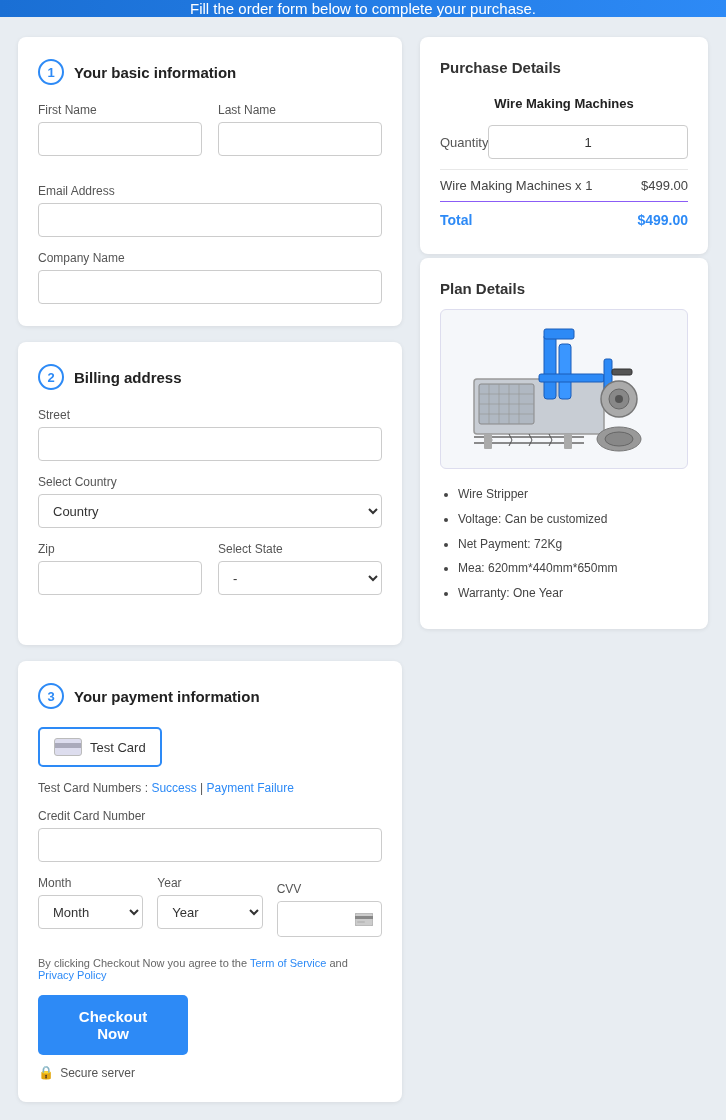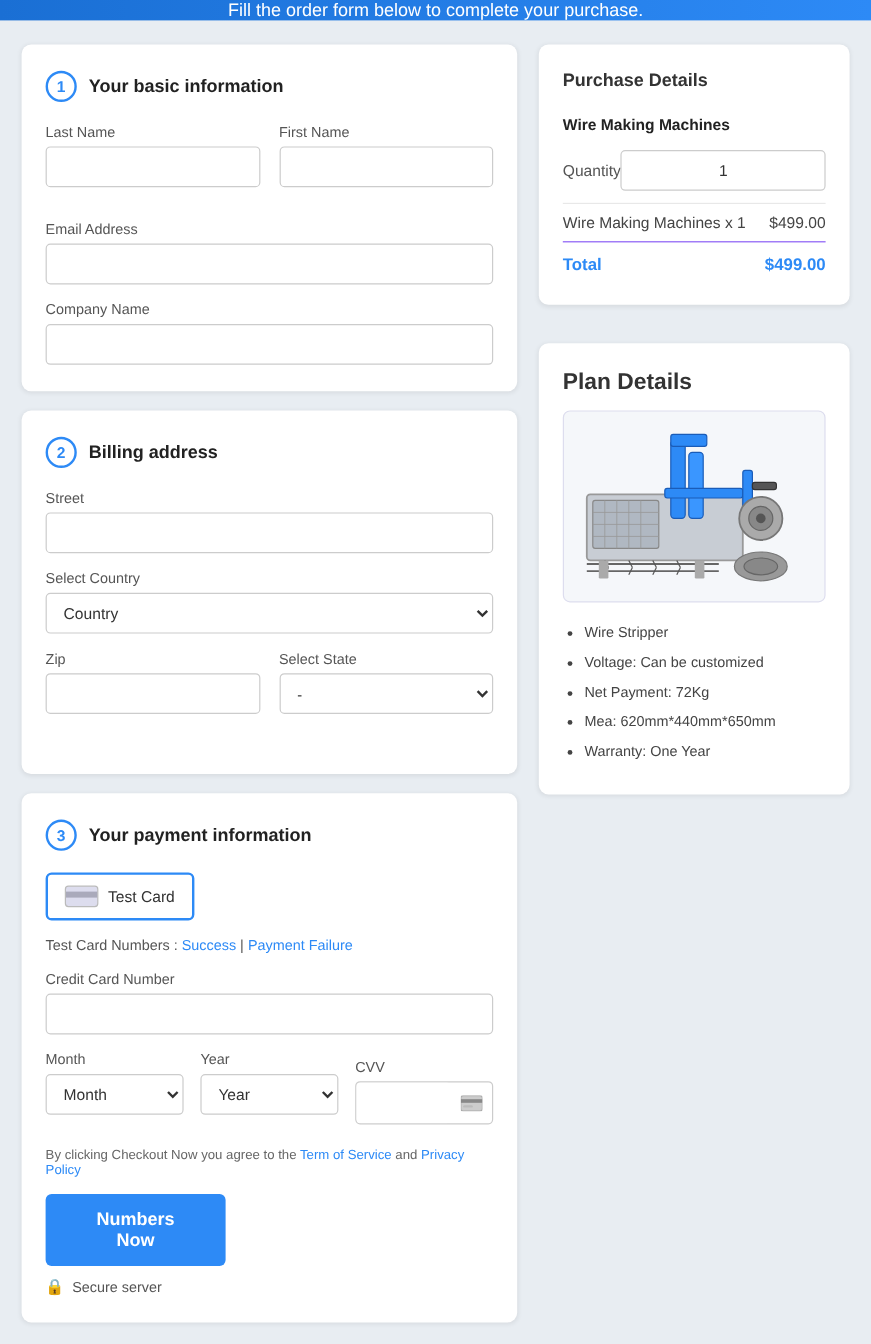--- a/index.html
+++ b/index.html
@@ -22,24 +22,24 @@
       padding: 20px 18px;
       align-items: flex-start;
     }
     .left-col {
       flex: 1;
       display: flex;
       flex-direction: column;
       gap: 16px;
     }
     .right-col {
-      width: 259px;
+      width: 288px;
       display: flex;
       flex-direction: column;
-      gap: 32px;
+      gap: 4px;
     }
     .card {
       background: white;
       border-radius: 8px;
       padding: 22px 20px;
       box-shadow: 0 1px 4px rgba(0,0,0,0.08);
     }
     .section-title {
       display: flex;
       align-items: center;
@@ -199,20 +199,21 @@
       font-weight: 600;
       color: #333;
       margin-bottom: 12px;
       padding-bottom: 8px;
     }
     .product-name {
       font-size: 13px;
       font-weight: 700;
       color: #222;
       margin-bottom: 14px;
+      text-align: center;
     }
     .qty-row {
       display: flex;
       justify-content: space-between;
       align-items: center;
       margin-bottom: 10px;
     }
     .qty-label {
       font-size: 13px;
       color: #555;
@@ -239,21 +240,21 @@
       justify-content: space-between;
       align-items: center;
       padding: 10px 0 4px;
       border-top: 1px solid #8b5cf6;
       font-size: 14px;
       font-weight: 600;
     }
     .total-label { color: #2d8af6; }
     .total-amount { color: #2d8af6; }
     .plan-details-title {
-      font-size: 19px;
+      font-size: 15px;
       font-weight: 600;
       color: #333;
       margin-bottom: 12px;
     }
     .plan-image-box {
       border: 1px solid #dde;
       border-radius: 6px;
       overflow: hidden;
       margin-bottom: 14px;
       background: #f5f7fa;
@@ -289,25 +290,25 @@
     <div class="card">
       <div class="section-title">
         <div class="step-circle">
           <span>1</span>
         </div>
         <span>Your basic information</span>
       </div>
 
       <div class="form-row">
         <div class="form-group">
+          <label>First Name</label>
+          <input type="text" style="">
+        </div>
+        <div class="form-group">
           <label>Last Name</label>
-          <input type="text" style="">
-        </div>
-        <div class="form-group">
-          <label>First Name</label>
           <input type="text" style="">
         </div>
       </div>
 
       <div class="form-group">
         <label>Email Address</label>
         <input type="email" style="">
       </div>
 
       <div class="form-group">
@@ -412,21 +413,21 @@
       </div>
 
       <div class="terms-text">
         <span>By clicking Checkout Now you agree to the </span>
         <a href="#">Term of Service</a>
         <span> and </span>
         <a href="#">Privacy Policy</a>
       </div>
 
       <button class="checkout-btn">
-        <span>Numbers Now</span>
+        <span>Checkout Now</span>
       </button>
 
       <div class="secure-server">
         <span class="lock-icon">🔒</span>
         <span>Secure server</span>
       </div>
 
       
     </div>
 

